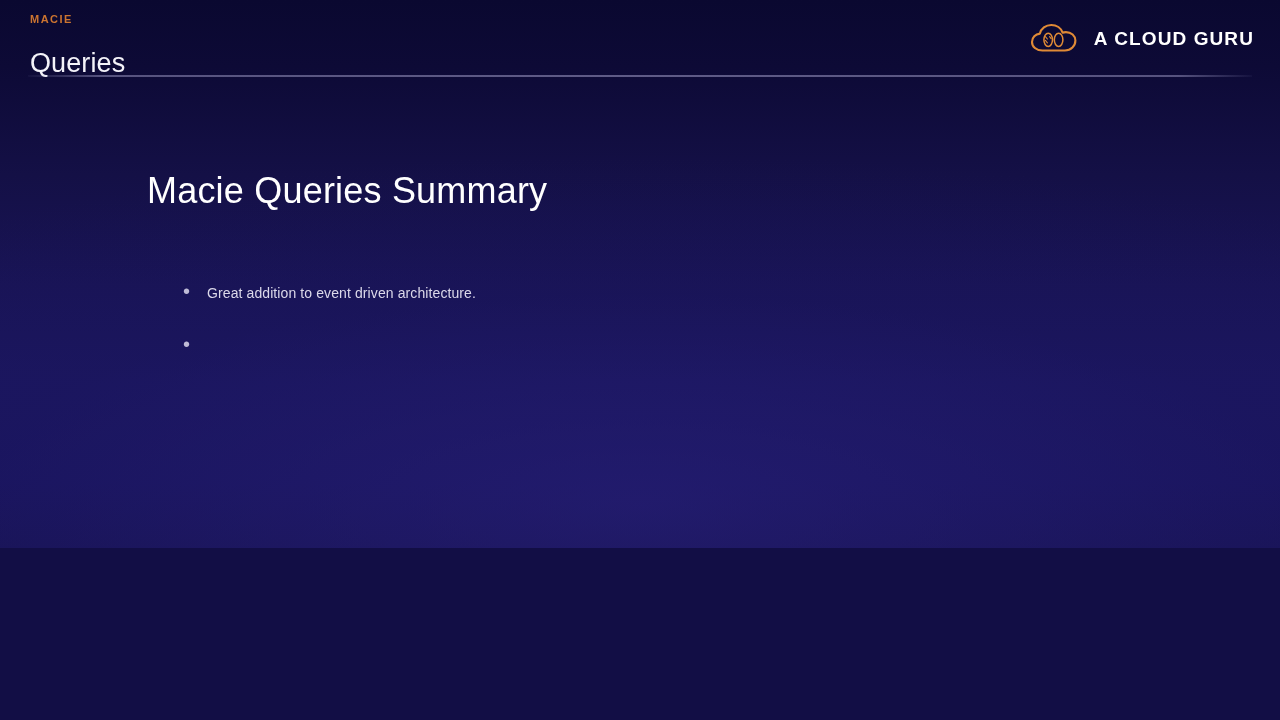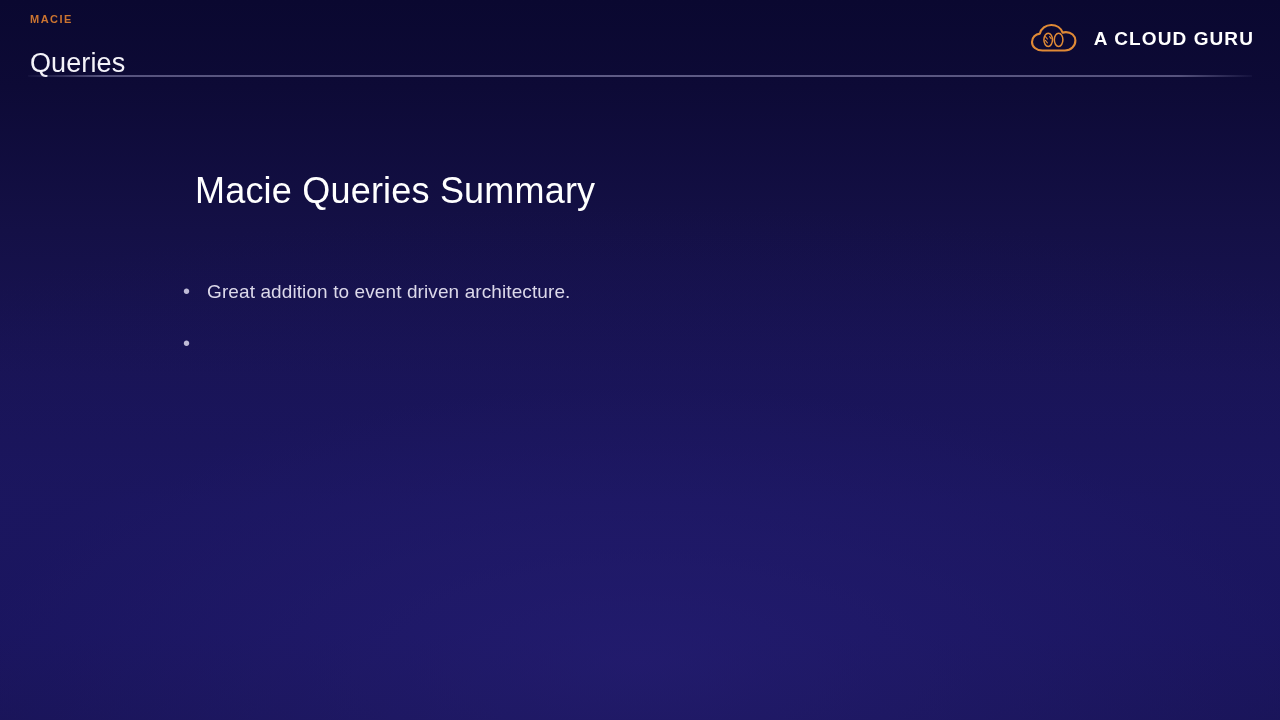--- a/index.html
+++ b/index.html
@@ -10,21 +10,21 @@
     width: 1280px;
     height: 720px;
     overflow: hidden;
     font-family: "Liberation Sans", sans-serif;
     background: #120e45;
   }
 
   .slide {
     position: relative;
     width: 1280px;
-    height: 720px;
+    height: 548px;
     overflow: hidden;
     
     background:
       radial-gradient(120% 85% at 50% 92%, rgba(40,32,120,0.55) 0%, rgba(26,21,92,0.30) 45%, rgba(10,8,45,0) 75%),
       linear-gradient(180deg, #0a0830 0%, #0d0a36 12%, #141046 32%, #191456 52%, #1b1660 70%, #1a1560 88%, #191458 100%);
   }
 
   
   .header {
     position: absolute;
@@ -98,21 +98,20 @@
   
   .content-title {
     position: absolute;
     left: 147px;
     top: 144px;
     font-size: 36px;
     font-weight: normal;
     color: #ffffff;
     letter-spacing: 0.2px;
     line-height: 46px;
-    margin-left: 48px;
   }
 
   .bullets {
     position: absolute;
     left: 183px;
     top: 279px;
     width: 940px;
     margin: 0;
     padding: 0;
     list-style: none;
@@ -127,21 +126,21 @@
   .bullet-dot {
     flex: 0 0 auto;
     width: 24px;
     font-size: 20px;
     line-height: 24px;
     color: #bfbbd6;
     text-align: left;
   }
 
   .bullet-text {
-    font-size: 19px;
+    font-size: 14px;
     line-height: 26px;
     color: #dcd9ea;
     letter-spacing: 0.1px;
     white-space: nowrap;
   }
 </style>
 </head>
 <body>
 
 <div class="slide">

